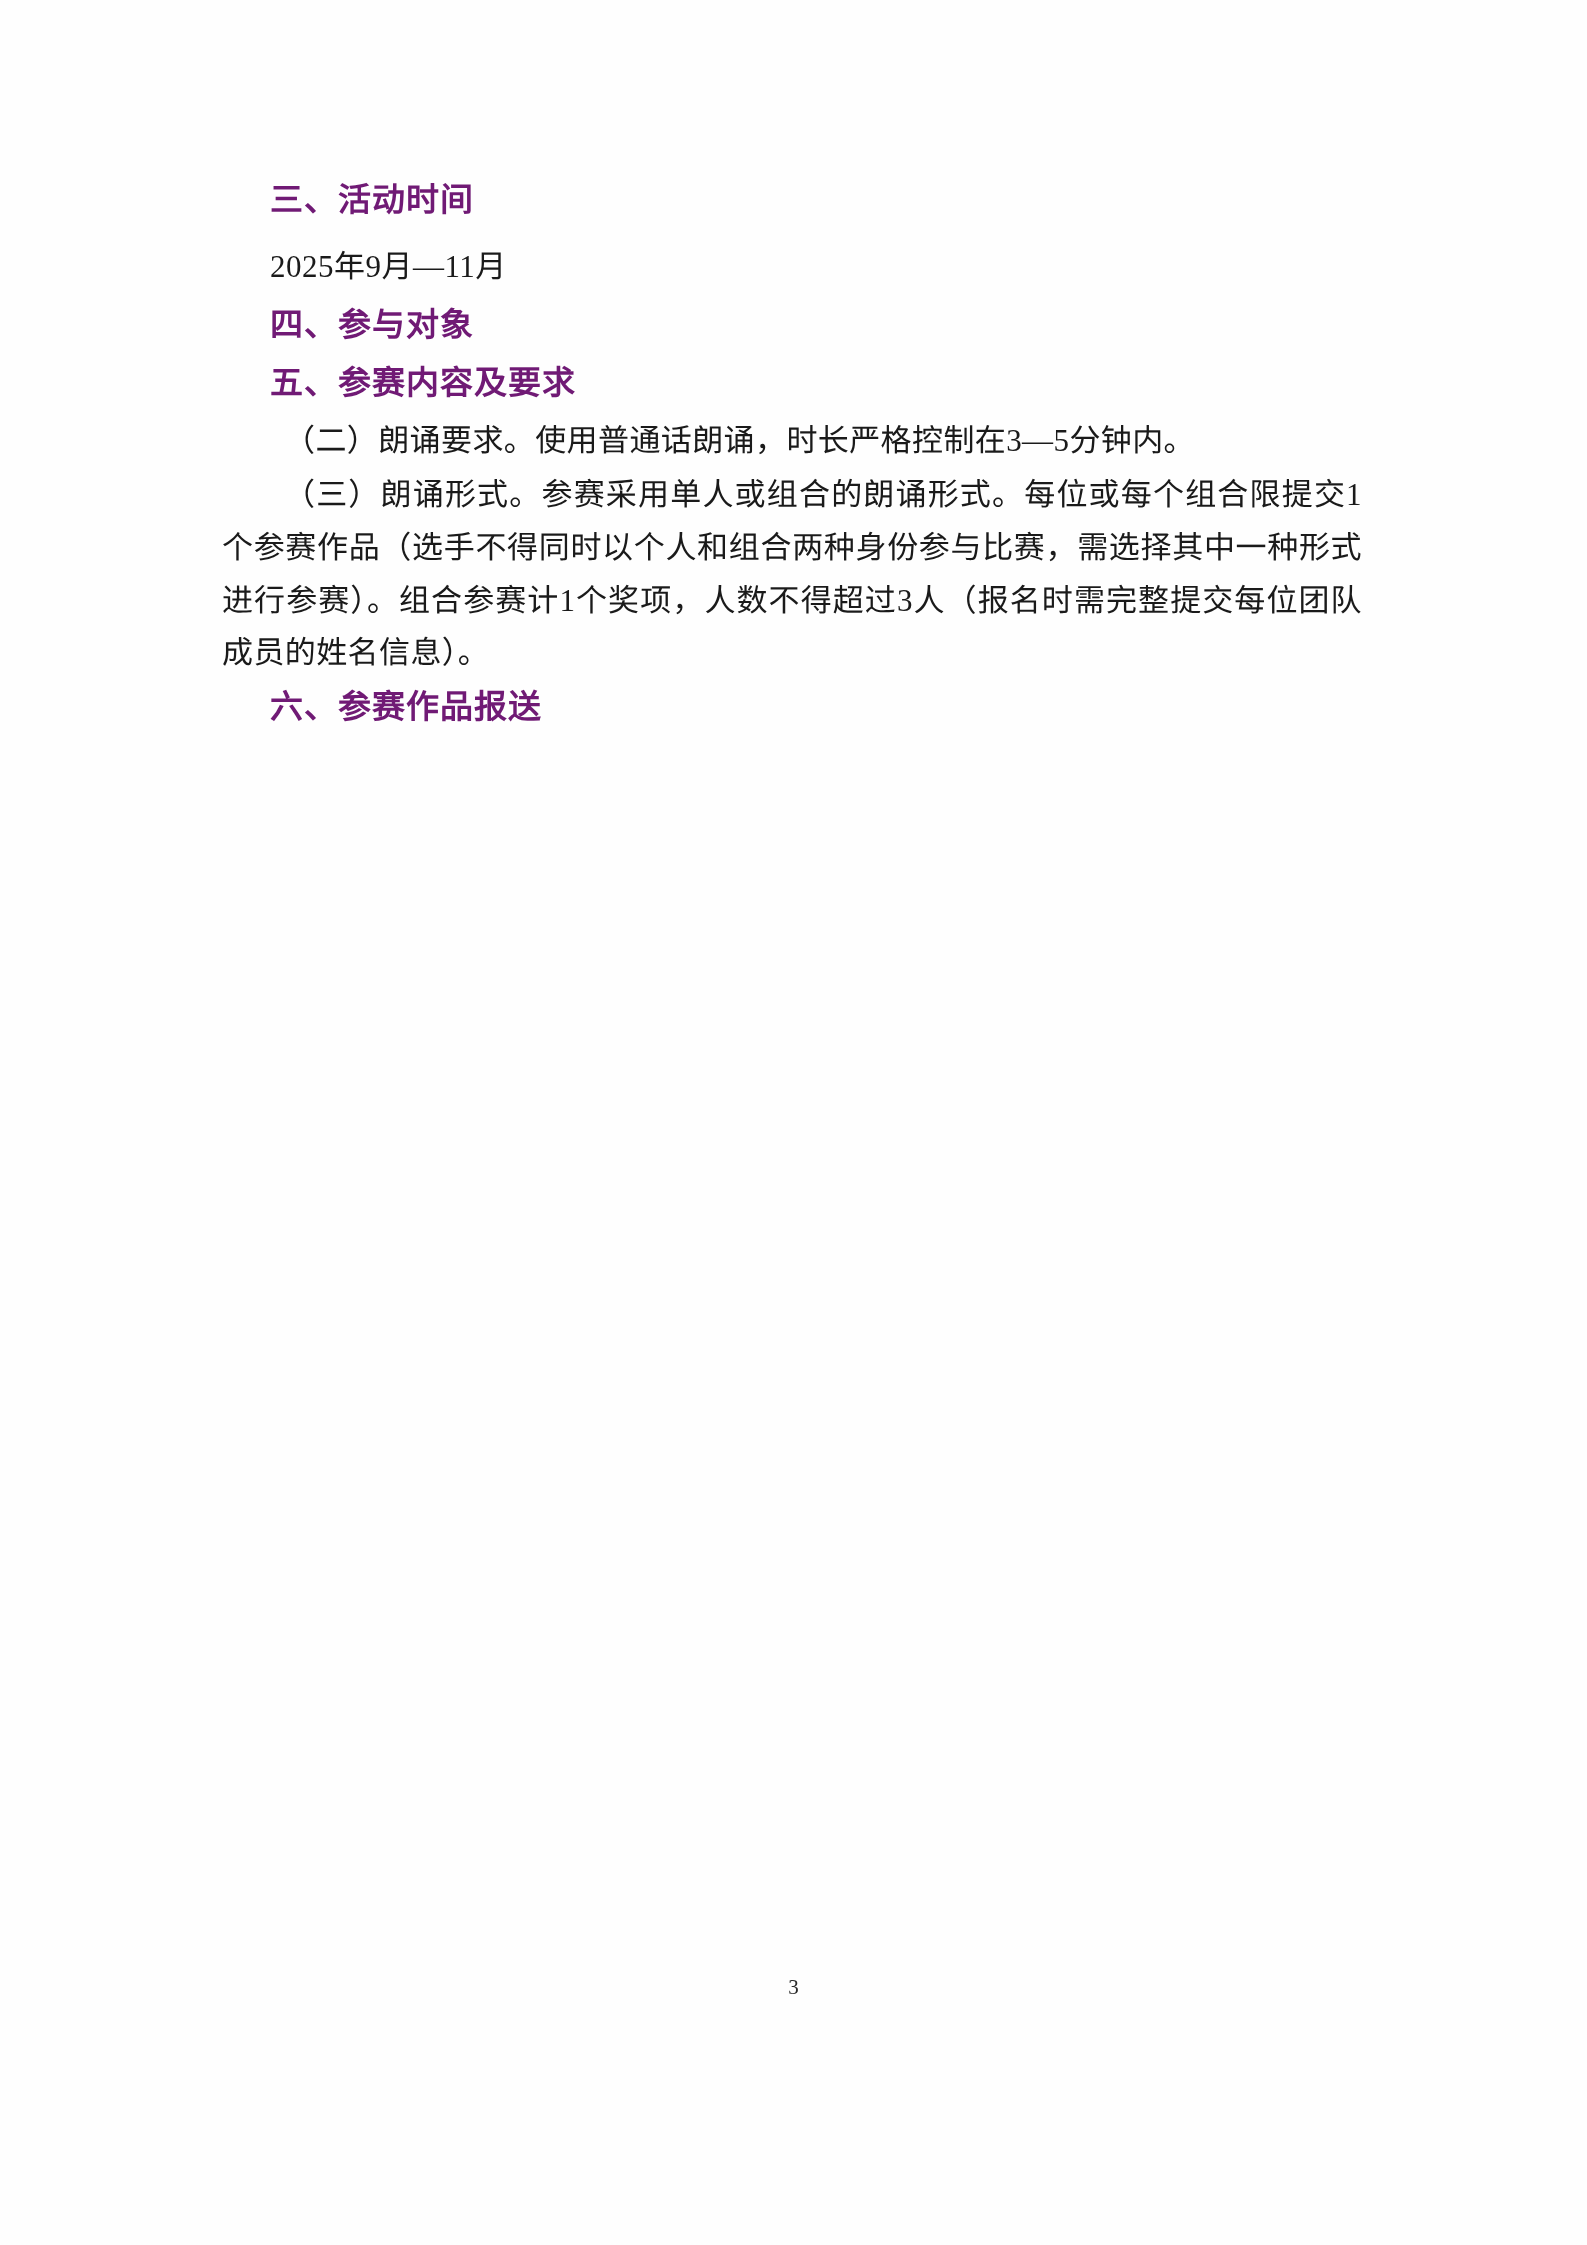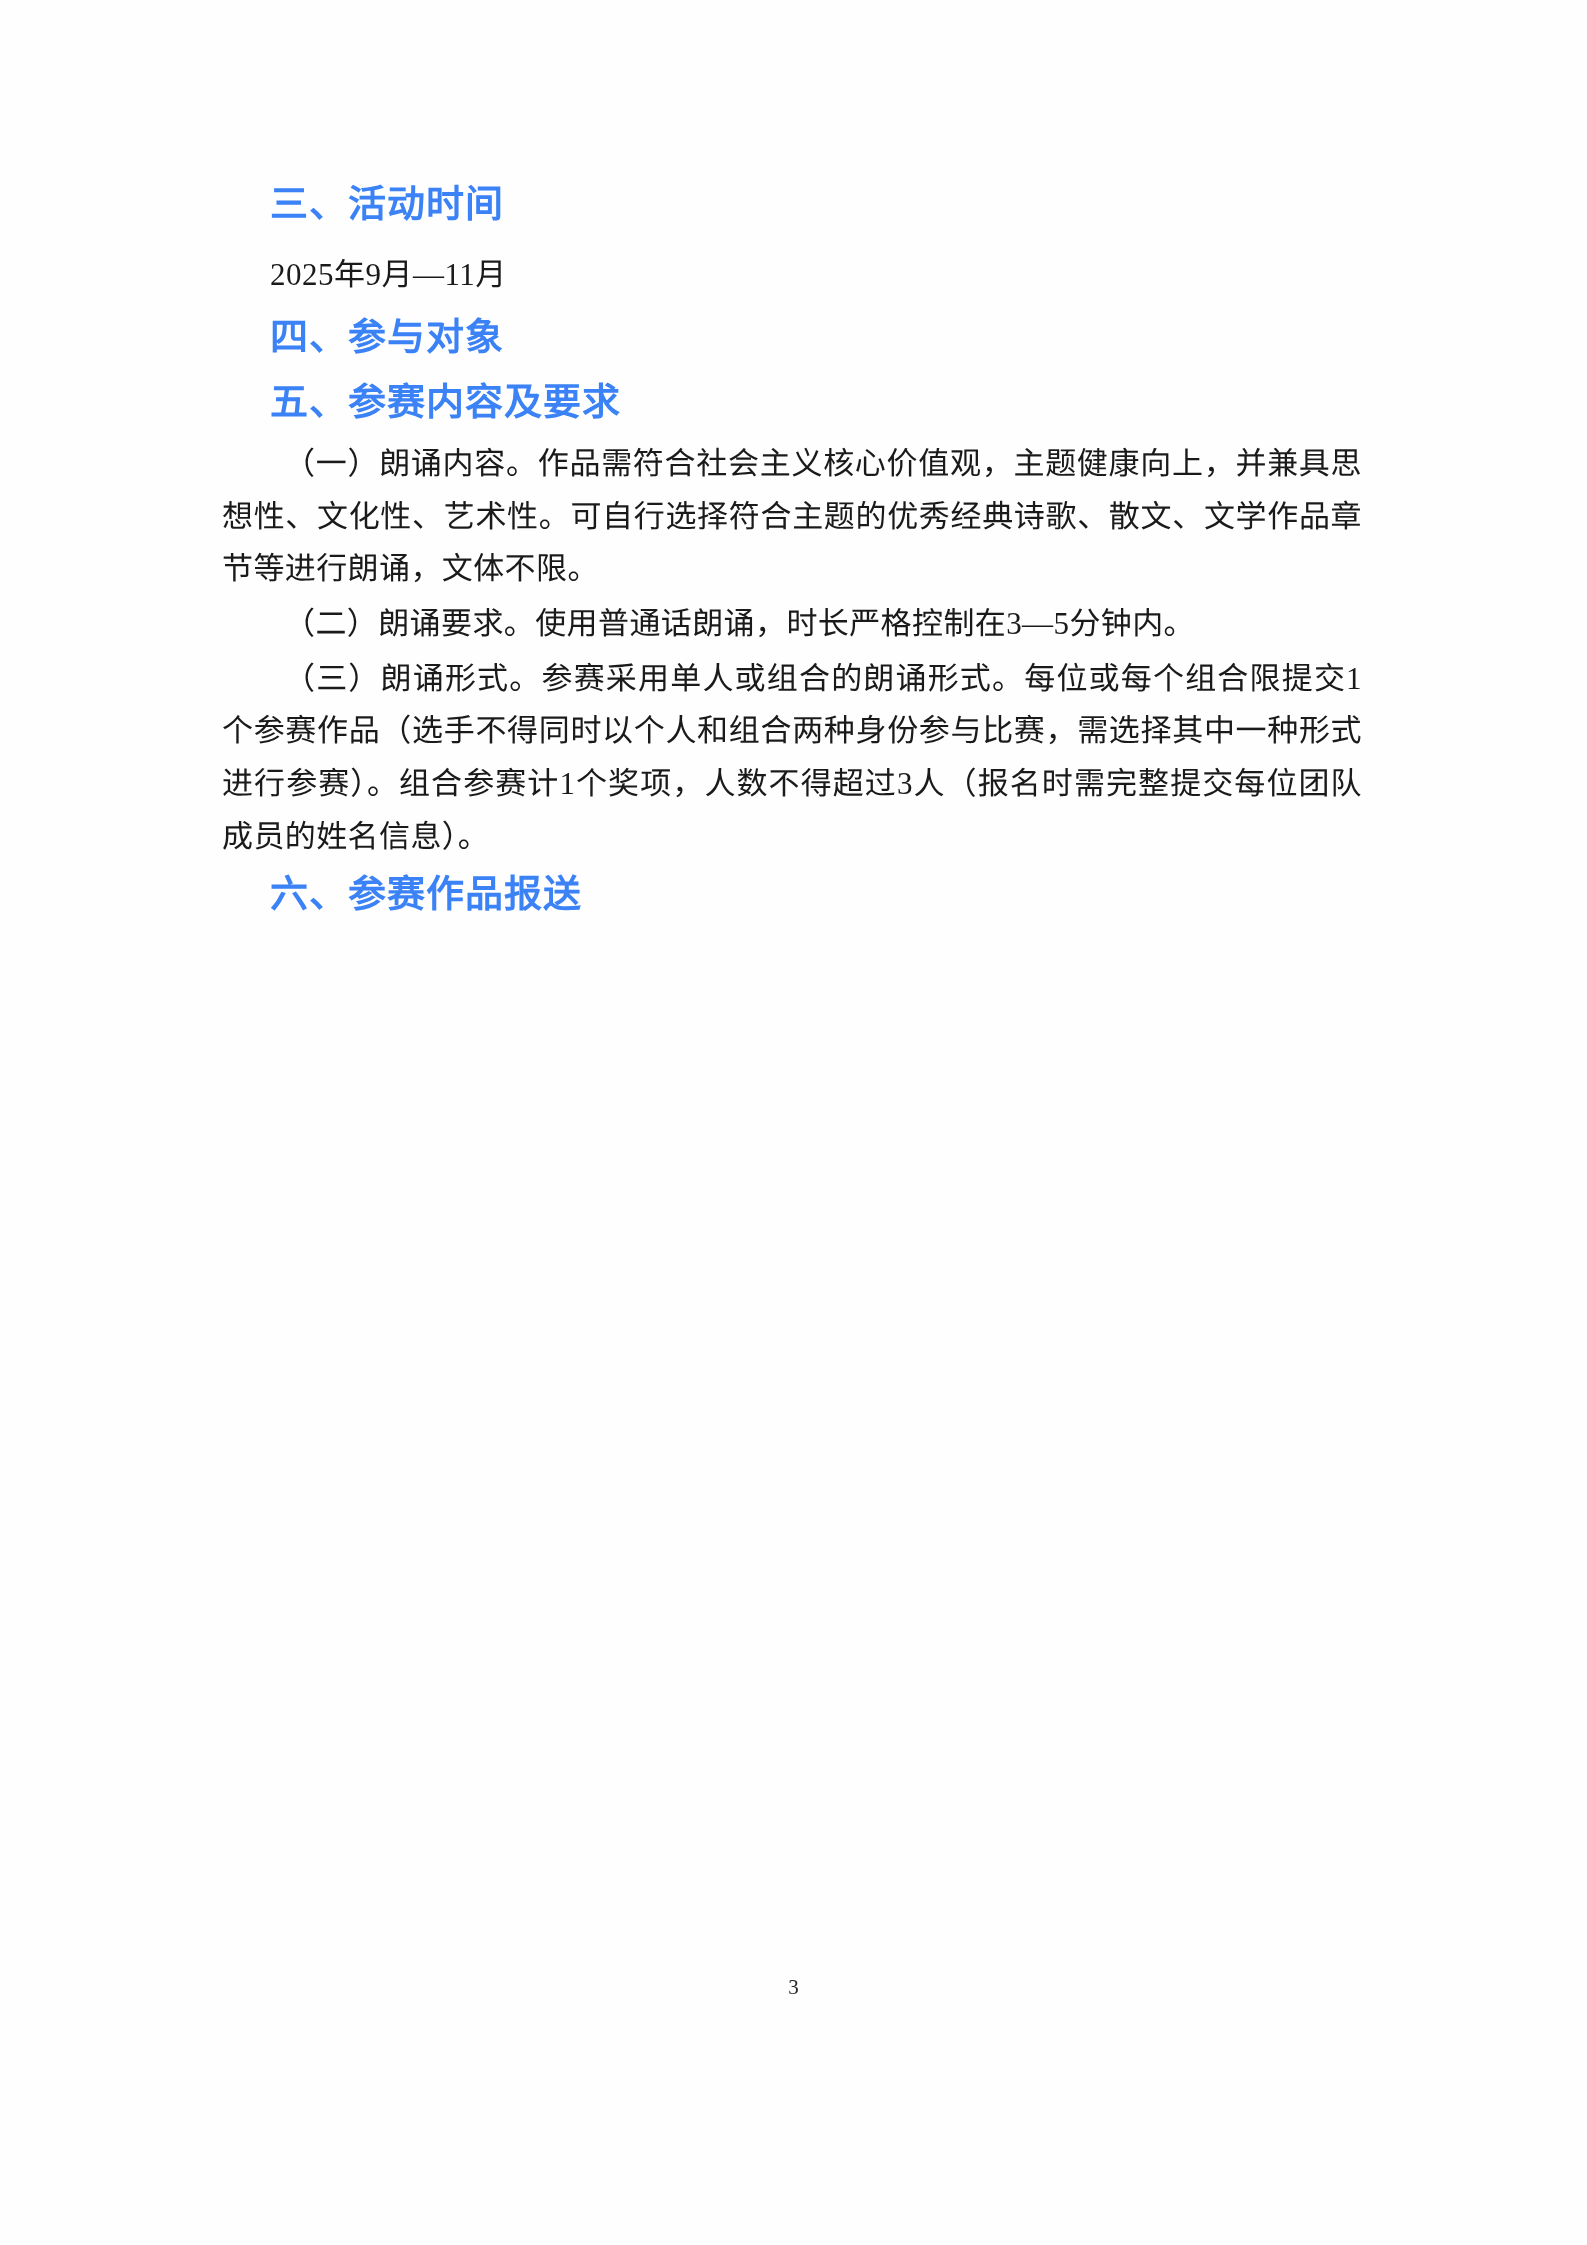--- a/index.html
+++ b/index.html
@@ -24,23 +24,23 @@
   }
   .content {
     position: absolute;
     left: 222px;
     top: 175px;
     width: 1140px;
   }
   .h-head {
     font-family: Liberation Serif, serif;
     font-weight: bold;
-    font-size: 38px;
+    font-size: 33px;
     letter-spacing: 1px;
-    color: #3b82f6;
+    color: #701a75;
     margin: 0 0 6px 0;
     padding-left: 48px;
     line-height: 1.55;
   }
   .plain {
     font-size: 31px;
     line-height: 1.62;
     margin: 16px 0 8px 0;
     padding-left: 48px;
     color: #1a1a1a;
@@ -72,21 +72,20 @@
 
 <div class="page">
   <div class="content">
 
     <h2 class="h-head">三、活动时间</h2>
     <p class="plain">2025年9月—11月</p>
 
     <h2 class="h-head">四、参与对象</h2>
 
     <h2 class="h-head">五、参赛内容及要求</h2>
-    <p class="para">（一）朗诵内容。作品需符合社会主义核心价值观，主题健康向上，并兼具思想性、文化性、艺术性。可自行选择符合主题的优秀经典诗歌、散文、文学作品章节等进行朗诵，文体不限。</p>
     <p class="para">（二）朗诵要求。使用普通话朗诵，时长严格控制在3—5分钟内。</p>
     <p class="para">（三）朗诵形式。参赛采用单人或组合的朗诵形式。每位或每个组合限提交1个参赛作品（选手不得同时以个人和组合两种身份参与比赛，需选择其中一种形式进行参赛）。组合参赛计1个奖项，人数不得超过3人（报名时需完整提交每位团队成员的姓名信息）。</p>
 
     <h2 class="h-head">六、参赛作品报送</h2>
 
   </div>
 
   <div class="page-number">3</div>
 </div>
 

